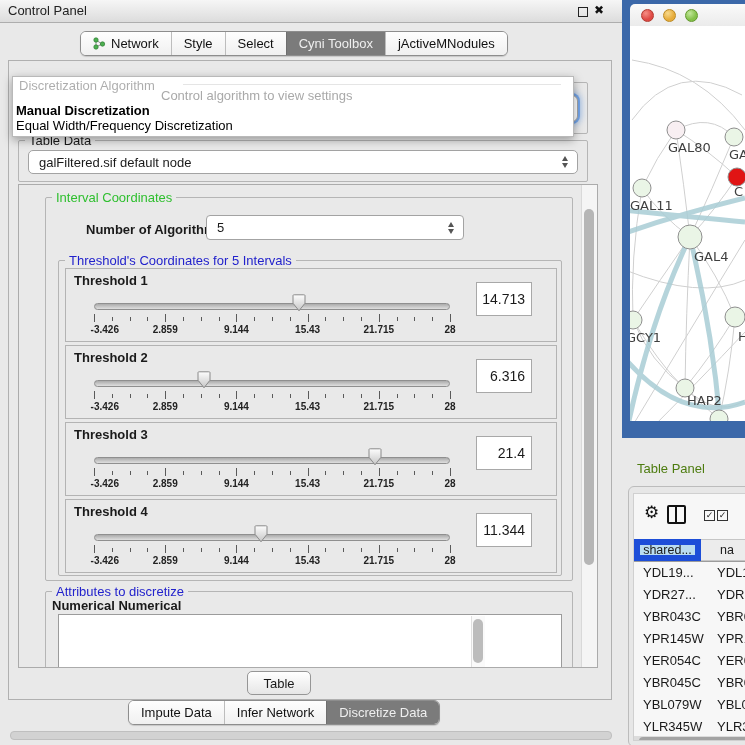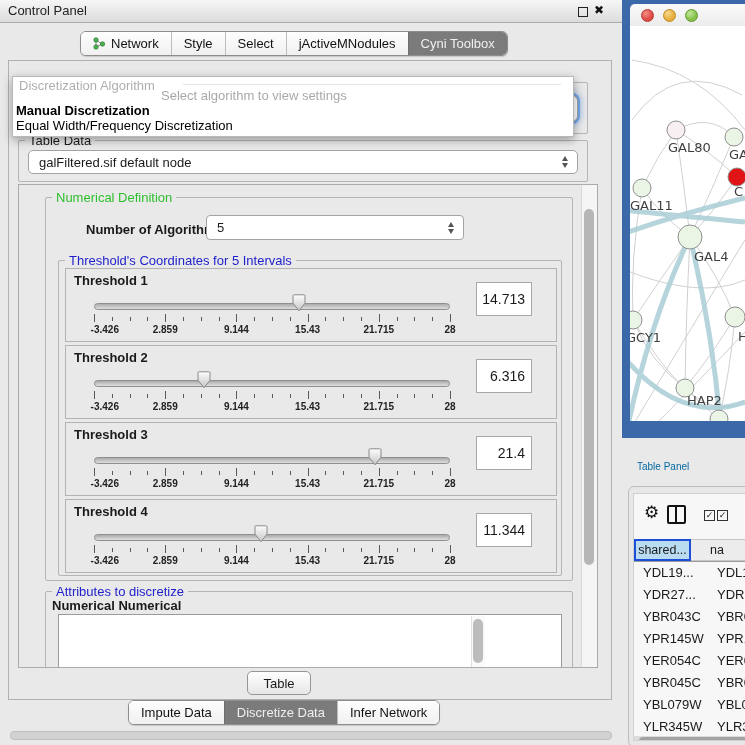--- a/index.html
+++ b/index.html
@@ -73,29 +73,29 @@
   
   .net-frame{left:622px;top:0;width:123px;height:438px;background:var(--frame-blue,#3b68a9)}
   .net-titlebar{left:630px;top:4px;width:115px;height:22px;background:linear-gradient(#fafafa,#ebebeb);
                 border-top-left-radius:5px;display:flex;align-items:center;padding-left:11px;gap:9px}
   .light{width:13px;height:13px;border-radius:50%;box-sizing:border-box}
   .light.red{background:radial-gradient(circle at 35% 30%,#f58f85,var(--light-red,#df4a45) 60%);border:1px solid #b23a30}
   .light.yellow{background:radial-gradient(circle at 35% 30%,#f7d98c,var(--light-yellow,#e7ac3b) 60%);border:1px solid #bb8a23}
   .light.green{background:radial-gradient(circle at 35% 30%,#c2e79a,var(--light-green,#84c14a) 60%);border:1px solid #63982d}
   .net-canvas{left:630px;top:26px;width:115px;height:395px;background:#fff}
   
-  .tp-title{left:637px;top:461px;font-size:10px;color:#0369a1}
+  .tp-title{left:637px;top:461px;font-size:13px;color:#4d7c0f}
   .tp-panel{left:628px;top:486px;width:130px;height:259px;border:1px solid #bcbcbc;border-radius:6px;background:#e7e7e7}
   .tp-inner{position:absolute;left:4px;top:6px;width:122px;height:246px;background:#f7f7f7;border:1px solid #d0d0d0;overflow:hidden}
   .gear{position:absolute;left:10px;top:8px;font-size:17px;color:#111;font-family:"DejaVu Sans",sans-serif}
   .split-icon{position:absolute;left:33px;top:11px;width:15px;height:15px;border:2px solid #111;border-radius:2px}
   .split-icon::after{content:"";position:absolute;left:6px;top:0;bottom:0;width:2px;background:#111}
   .cb-icon{position:absolute;top:16px;width:9px;height:9px;border:1.5px solid #333;font-size:9px;line-height:8px;text-align:center;color:#222}
   .tp-header{position:absolute;left:0;top:45px;width:100%;height:22px;display:flex;border-bottom:1px solid #9c9c9c;font-size:12.5px}
-  .th1{width:57px;background:var(--header-selected,#badcf0);border:2px solid #1d4ed8;box-sizing:border-box;
+  .th1{width:67px;background:var(--header-selected,#badcf0);border:6px solid #1d4ed8;box-sizing:border-box;
        display:flex;align-items:center;justify-content:center}
   .th2{flex:1;background:#ececec;border-top:1px solid #c6c6c6;border-bottom:1px solid #c6c6c6;display:flex;align-items:center;padding-left:19px}
   .tp-rows{position:absolute;left:0;top:67px;width:100%}
   .tp-row{display:flex;height:22px;font-size:13px;align-items:center}
   .tc1{width:75px;padding-left:9px;box-sizing:border-box;white-space:nowrap;overflow:hidden}
   .tc2{flex:1;padding-left:8px;white-space:nowrap;overflow:hidden}
   .tp-hscroll{position:absolute;left:0;top:242px;width:100%;height:10px;background:#dcdcdc}
   .tp-hscroll .thumb{position:absolute;left:5px;right:5px;top:1px;height:8px;border-radius:4px;background:#a3a3a3}
   svg text{font-family:"DejaVu Sans","Liberation Sans",sans-serif}
 </style>
@@ -119,25 +119,25 @@
       <circle cx="9.5" cy="7" r="2.2" fill="#4caf50" stroke="#2e7d32" stroke-width=".7"></circle>
     </svg>
     <span>Network</span>
   </div>
   <div class="tab">
       <span>Style</span>
     </div>
   <div class="tab">
       <span>Select</span>
     </div>
+  <div class="tab sel">
+      <span>Cyni Toolbox</span>
+    </div>
   <div class="tab">
       <span>jActiveMNodules</span>
-    </div>
-  <div class="tab sel">
-      <span>Cyni Toolbox</span>
     </div>
 </div>
 
 <div class="abs outer-panel"></div>
 
 <div class="group-box" style="left:18px;top:82px;width:568px;height:50px">
   <span class="gb-label">Discretization Algorithm</span>
 </div>
 <div class="combo focus-ring" style="left:28px;top:95px;width:550px;height:27px;border-radius:6px">
   <span class="stepper">
@@ -153,21 +153,21 @@
   <span>galFiltered.sif default node</span>
   <span class="stepper">
       <span class="arr-up"></span>
       <span class="arr-dn"></span>
     </span>
 </div>
 
 <div class="abs scrollpane">
 
   <div class="group-box" style="left:26px;top:12px;width:526px;height:382px">
-    <span class="gb-label gb-green">Numerical Definition</span>
+    <span class="gb-label gb-green">Interval Coordinates</span>
     <span style="position:absolute;left:40px;top:24px;font-size:13px;font-weight:bold">Number of Algorithm</span>
     <div class="combo" style="left:160px;top:17px;width:258px;height:25px;border-radius:4px">
       <span>5</span>
       <span class="stepper">
           <span class="arr-up"></span>
           <span class="arr-dn"></span>
         </span>
     </div>
 
     <div class="group-box" style="left:12px;top:62px;width:502px;height:314px">
@@ -371,34 +371,34 @@
     <div class="thumb" style="top:24px;height:356px"></div>
   </div>
 </div>
 
 <div class="abs apply">Table</div>
 
 <div class="abs seg bottomtabs">
   <div class="tab">
       <span>Impute Data</span>
     </div>
+  <div class="tab">
+      <span>Infer Network</span>
+    </div>
   <div class="tab sel">
       <span>Discretize Data</span>
-    </div>
-  <div class="tab">
-      <span>Infer Network</span>
     </div>
 </div>
 
 <div class="abs hbar"></div>
 
 <div class="abs popup">
   <span class="ghost">Discretization Algorithm</span>
   <span class="ghostline"></span>
-  <span class="ph">Select algorithm to view settings</span>
+  <span class="ph">Control algorithm to view settings</span>
   <span class="opt1">Manual Discretization</span>
   <span class="opt2">Equal Width/Frequency Discretization</span>
 </div>
 
 <div class="abs net-frame"></div>
 <div class="abs net-titlebar">
   <span class="light red"></span>
   <span class="light yellow"></span>
   <span class="light green"></span>
 </div>

